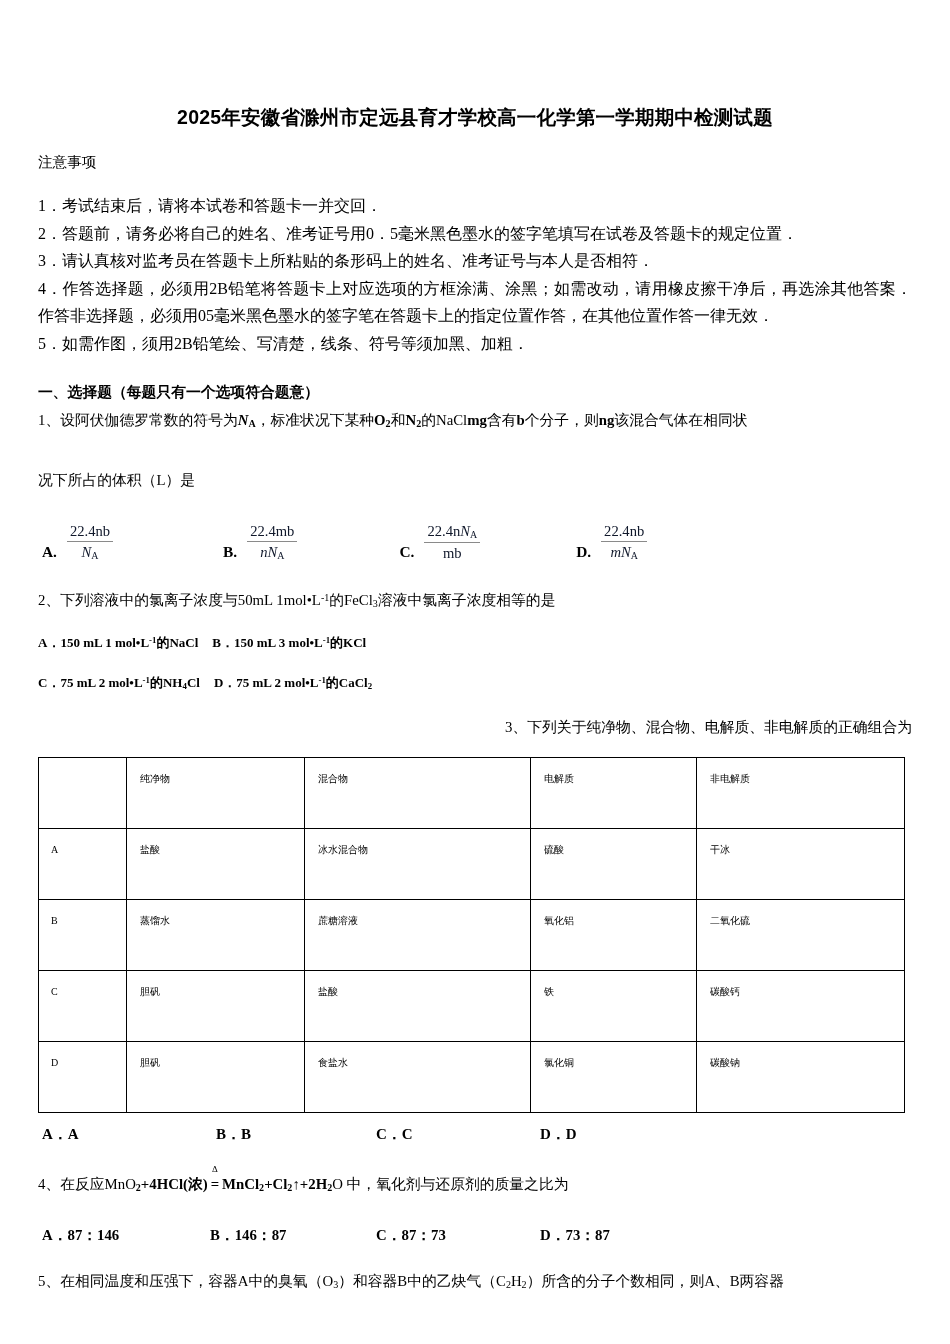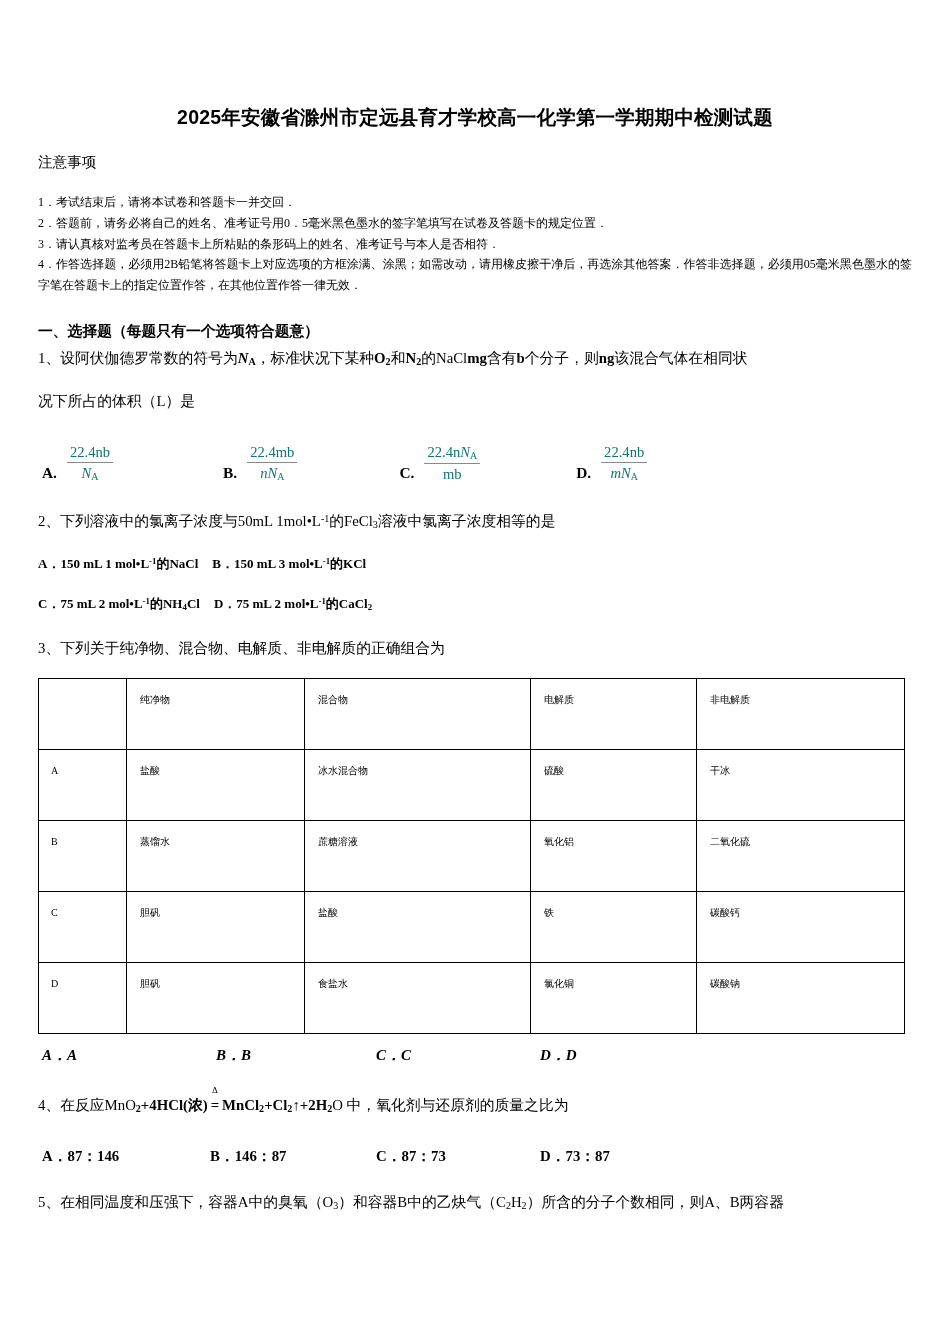--- a/index.html
+++ b/index.html
@@ -45,21 +45,21 @@
   .notice {
     margin-top: 19px;
     font-size: 14.6px;
     line-height: 1.72;
   }
   .notice-head {
     font-size: 14.6px;
     margin-bottom: 17px;
   }
   .notice-item {
-    font-size: 12px;
+    font-size: 16px;
     text-align: justify;
     text-justify: inter-ideograph;
   }
 
   
   .section-title {
     margin-top: 23px;
     font-size: 14.8px;
     font-weight: bold;
     line-height: 1.7;
@@ -69,21 +69,21 @@
   .q-stem {
     font-size: 14.8px;
     line-height: 1.62;
     text-align: justify;
     text-justify: inter-ideograph;
     margin-top: 3px;
   }
   .q-cont {
     font-size: 14.8px;
     line-height: 1.62;
-    margin-top: 19px;
+    margin-top: 36px;
   }
   .opts-line {
     font-size: 13px;
     line-height: 1.6;
     margin-top: 20px;
     font-weight: bold;
   }
   .opts-line .sep { display: inline-block; width: 14px; }
   b, strong { font-weight: bold; }
   i, em { font-style: italic; }
@@ -103,21 +103,21 @@
   }
   .frac-label {
     font-weight: bold;
     font-size: 15.4px;
     padding-bottom: 2px;
     margin-right: 10px;
   }
   .frac {
     display: inline-block;
     text-align: center;
-    color: #0f766e;
+    color: #0f172a;
     font-size: 14.6px;
     line-height: 1.26;
   }
   .frac .num {
     display: block;
     border-bottom: 1.2px solid #8a8a8a;
     padding: 0 3px 1px 3px;
   }
   .frac .den {
     display: block;
@@ -152,21 +152,21 @@
   col.c4 { width: 208px; }
 
   
   .ans-row {
     position: relative;
     height: 26px;
     margin-top: 12px;
     font-size: 15px;
     font-weight: bold;
   }
-  .ans-row span { position: absolute; top: 0; font-style: italic; }
+  .ans-row span { position: absolute; top: 0; }
   .ans-row .p0 { left: 4px; }
   .ans-row .p1 { left: 178px; }
   .ans-row .p2 { left: 338px; }
   .ans-row .p3 { left: 502px; }
 
   .ans-row2 {
     position: relative;
     height: 26px;
     margin-top: 29px;
     font-size: 14.8px;
@@ -200,20 +200,21 @@
   <div class="content">
 
     <h1 class="doc-title">2025年安徽省滁州市定远县育才学校高一化学第一学期期中检测试题</h1>
 
     <div class="notice">
       <div class="notice-head">注意事项</div>
       <div class="notice-item">1．考试结束后，请将本试卷和答题卡一并交回．</div>
       <div class="notice-item">2．答题前，请务必将自己的姓名、准考证号用0．5毫米黑色墨水的签字笔填写在试卷及答题卡的规定位置．</div>
       <div class="notice-item">3．请认真核对监考员在答题卡上所粘贴的条形码上的姓名、准考证号与本人是否相符．</div>
       <div class="notice-item">4．作答选择题，必须用2B铅笔将答题卡上对应选项的方框涂满、涂黑；如需改动，请用橡皮擦干净后，再选涂其他答案．作答非选择题，必须用05毫米黑色墨水的签字笔在答题卡上的指定位置作答，在其他位置作答一律无效．</div>
+      <div class="notice-item">5．如需作图，须用2B铅笔绘、写清楚，线条、符号等须加黑、加粗．</div>
     </div>
 
     <div class="section-title">一、选择题（每题只有一个选项符合题意）</div>
 
     <div class="q-stem"><span>1、设阿伏伽德罗常数的符号为</span><i><b>N</b></i><b><sub>A</sub></b><span>，标准状况下某种</span><b>O</b><b><sub>2</sub></b><span>和</span><b>N</b><b><sub>2</sub></b><span>的NaCl</span><b>mg</b><span>含有</span><b>b</b><span>个分子，则</span><b>ng</b><span>该混合气体在相同状</span></div>
     <div class="q-cont">况下所占的体积（L）是</div>
 
     <div class="frac-row">
       <div class="frac-item" style="margin-left:4px;">
         <span class="frac-label">A.</span>
@@ -244,21 +245,21 @@
         </span>
       </div>
     </div>
 
     <div class="q-cont" style="margin-top:26px;"><span>2、下列溶液中的氯离子浓度与50mL 1mol•L</span><sup>-1</sup><span>的FeCl</span><sub>3</sub><span>溶液中氯离子浓度相等的是</span></div>
 
     <div class="opts-line"><span><span>A．150 mL 1 mol•L</span><sup>-1</sup><span>的NaCl</span></span><span class="sep"></span><span><span>B．150 mL 3 mol•L</span><sup>-1</sup><span>的KCl</span></span></div>
 
     <div class="opts-line"><span><span>C．75 mL 2 mol•L</span><sup>-1</sup><span>的NH</span><sub>4</sub><span>Cl</span></span><span class="sep"></span><span><span>D．75 mL 2 mol•L</span><sup>-1</sup><span>的CaCl</span><sub>2</sub></span></div>
 
-    <div class="q-cont" style="margin-top:22px;">3、下列关于纯净物、混合物、电解质、非电解质的正确组合为</div>
+    <div class="q-cont" style="margin-top:22px;text-align:right;">3、下列关于纯净物、混合物、电解质、非电解质的正确组合为</div>
 
     <table class="combo">
       <colgroup>
           <col class="c0">
           <col class="c1">
           <col class="c2">
           <col class="c3">
           <col class="c4">
         </colgroup>
       <tbody>

